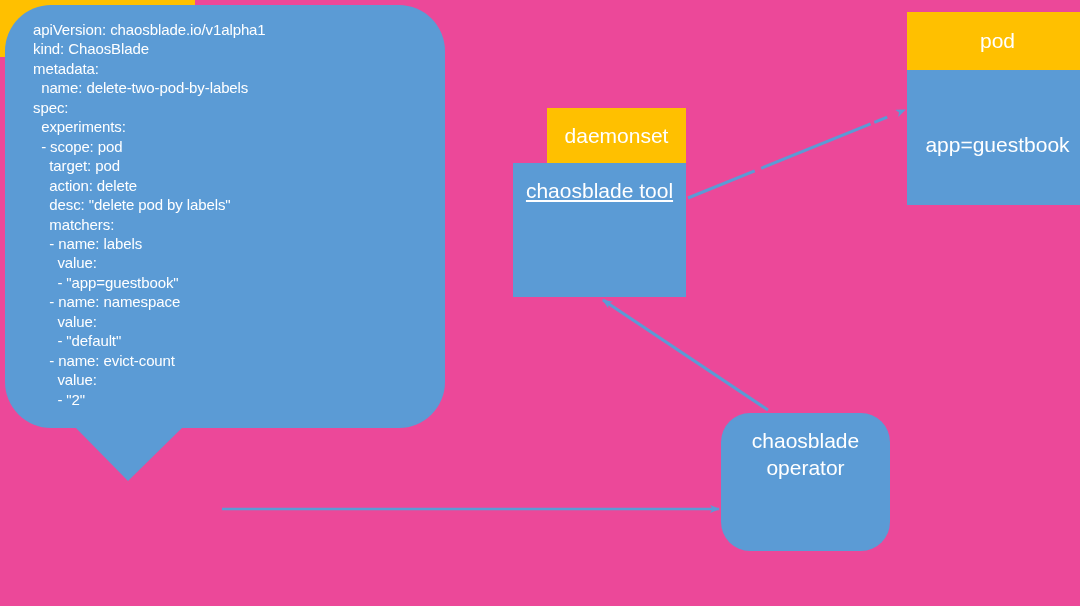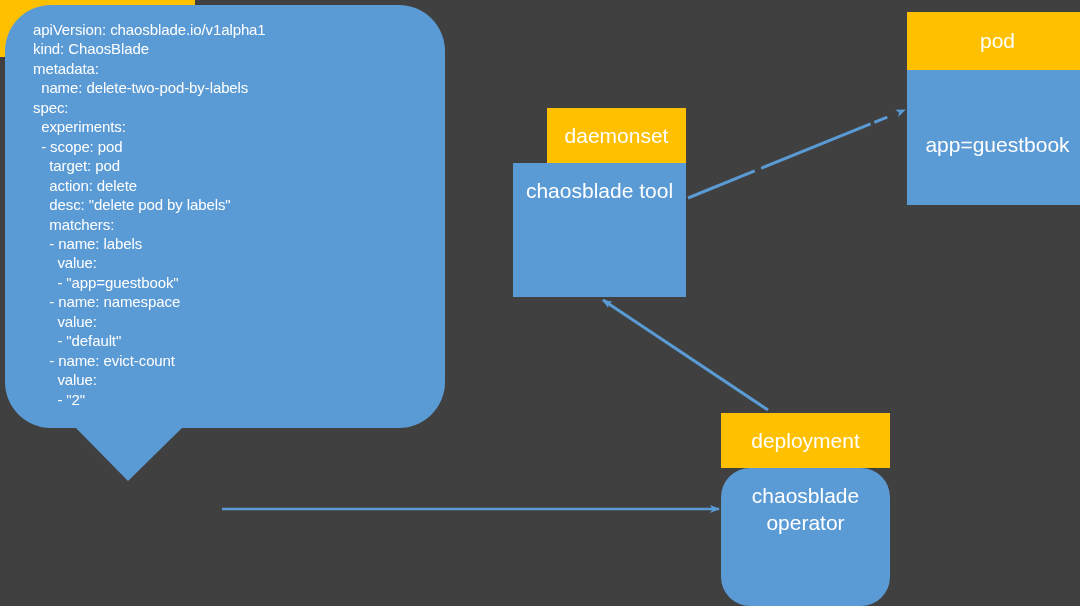--- a/index.html
+++ b/index.html
@@ -4,21 +4,21 @@
 <style>
   html, body {
     margin: 0;
     padding: 0;
     background: #000000;
   }
   #canvas {
     position: relative;
     width: 1080px;
     height: 606px;
-    background: #404040;
+    background: #ec4899;
     overflow: hidden;
     font-family: "Liberation Sans", sans-serif;
   }
 
   
   #bubble {
     position: absolute;
     left: 5px;
     top: 5px;
     width: 440px;
@@ -72,21 +72,21 @@
     text-align: center;
     font-size: 21px;
     line-height: 27px;
     box-sizing: border-box;
     padding-top: 14px;
   }
 
   
   #node-daemonset { left: 513px; top: 108px; width: 173px; height: 189px; }
   #node-daemonset .node-header { height: 55px; margin-left: 34px; }
-  #node-daemonset .node-body   { height: 134px; }
+  #node-daemonset .node-body   { height: 134px; text-decoration: underline; }
 
   
   #node-pod { left: 907px; top: 12px; width: 181px; height: 193px; }
   #node-pod .node-header { height: 58px; }
   #node-pod .node-body   { height: 135px; align-items: center; }
   #node-pod .node-body span { display: inline-block; width: 150px; }
 
   
   #node-deployment { left: 721px; top: 413px; width: 169px; height: 193px; }
   #node-deployment .node-header { height: 55px; }
@@ -153,21 +153,20 @@
   </div>
 
   <div class="node" id="node-pod">
     <div class="node-header">pod</div>
     <div class="node-body">
         <span>app=guestbook</span>
       </div>
   </div>
 
   <div class="node" id="node-deployment">
-    <div class="node-header">deployment</div>
     <div class="node-body">
         <span>chaosblade operator</span>
       </div>
   </div>
 
   <div id="node-cr">chaosblade CR</div>
 
   <svg id="arrows" viewBox="0 0 1080 606">
     <defs>
       <marker id="ah" markerWidth="12" markerHeight="12" refX="9" refY="4" orient="auto" markerUnits="userSpaceOnUse">

